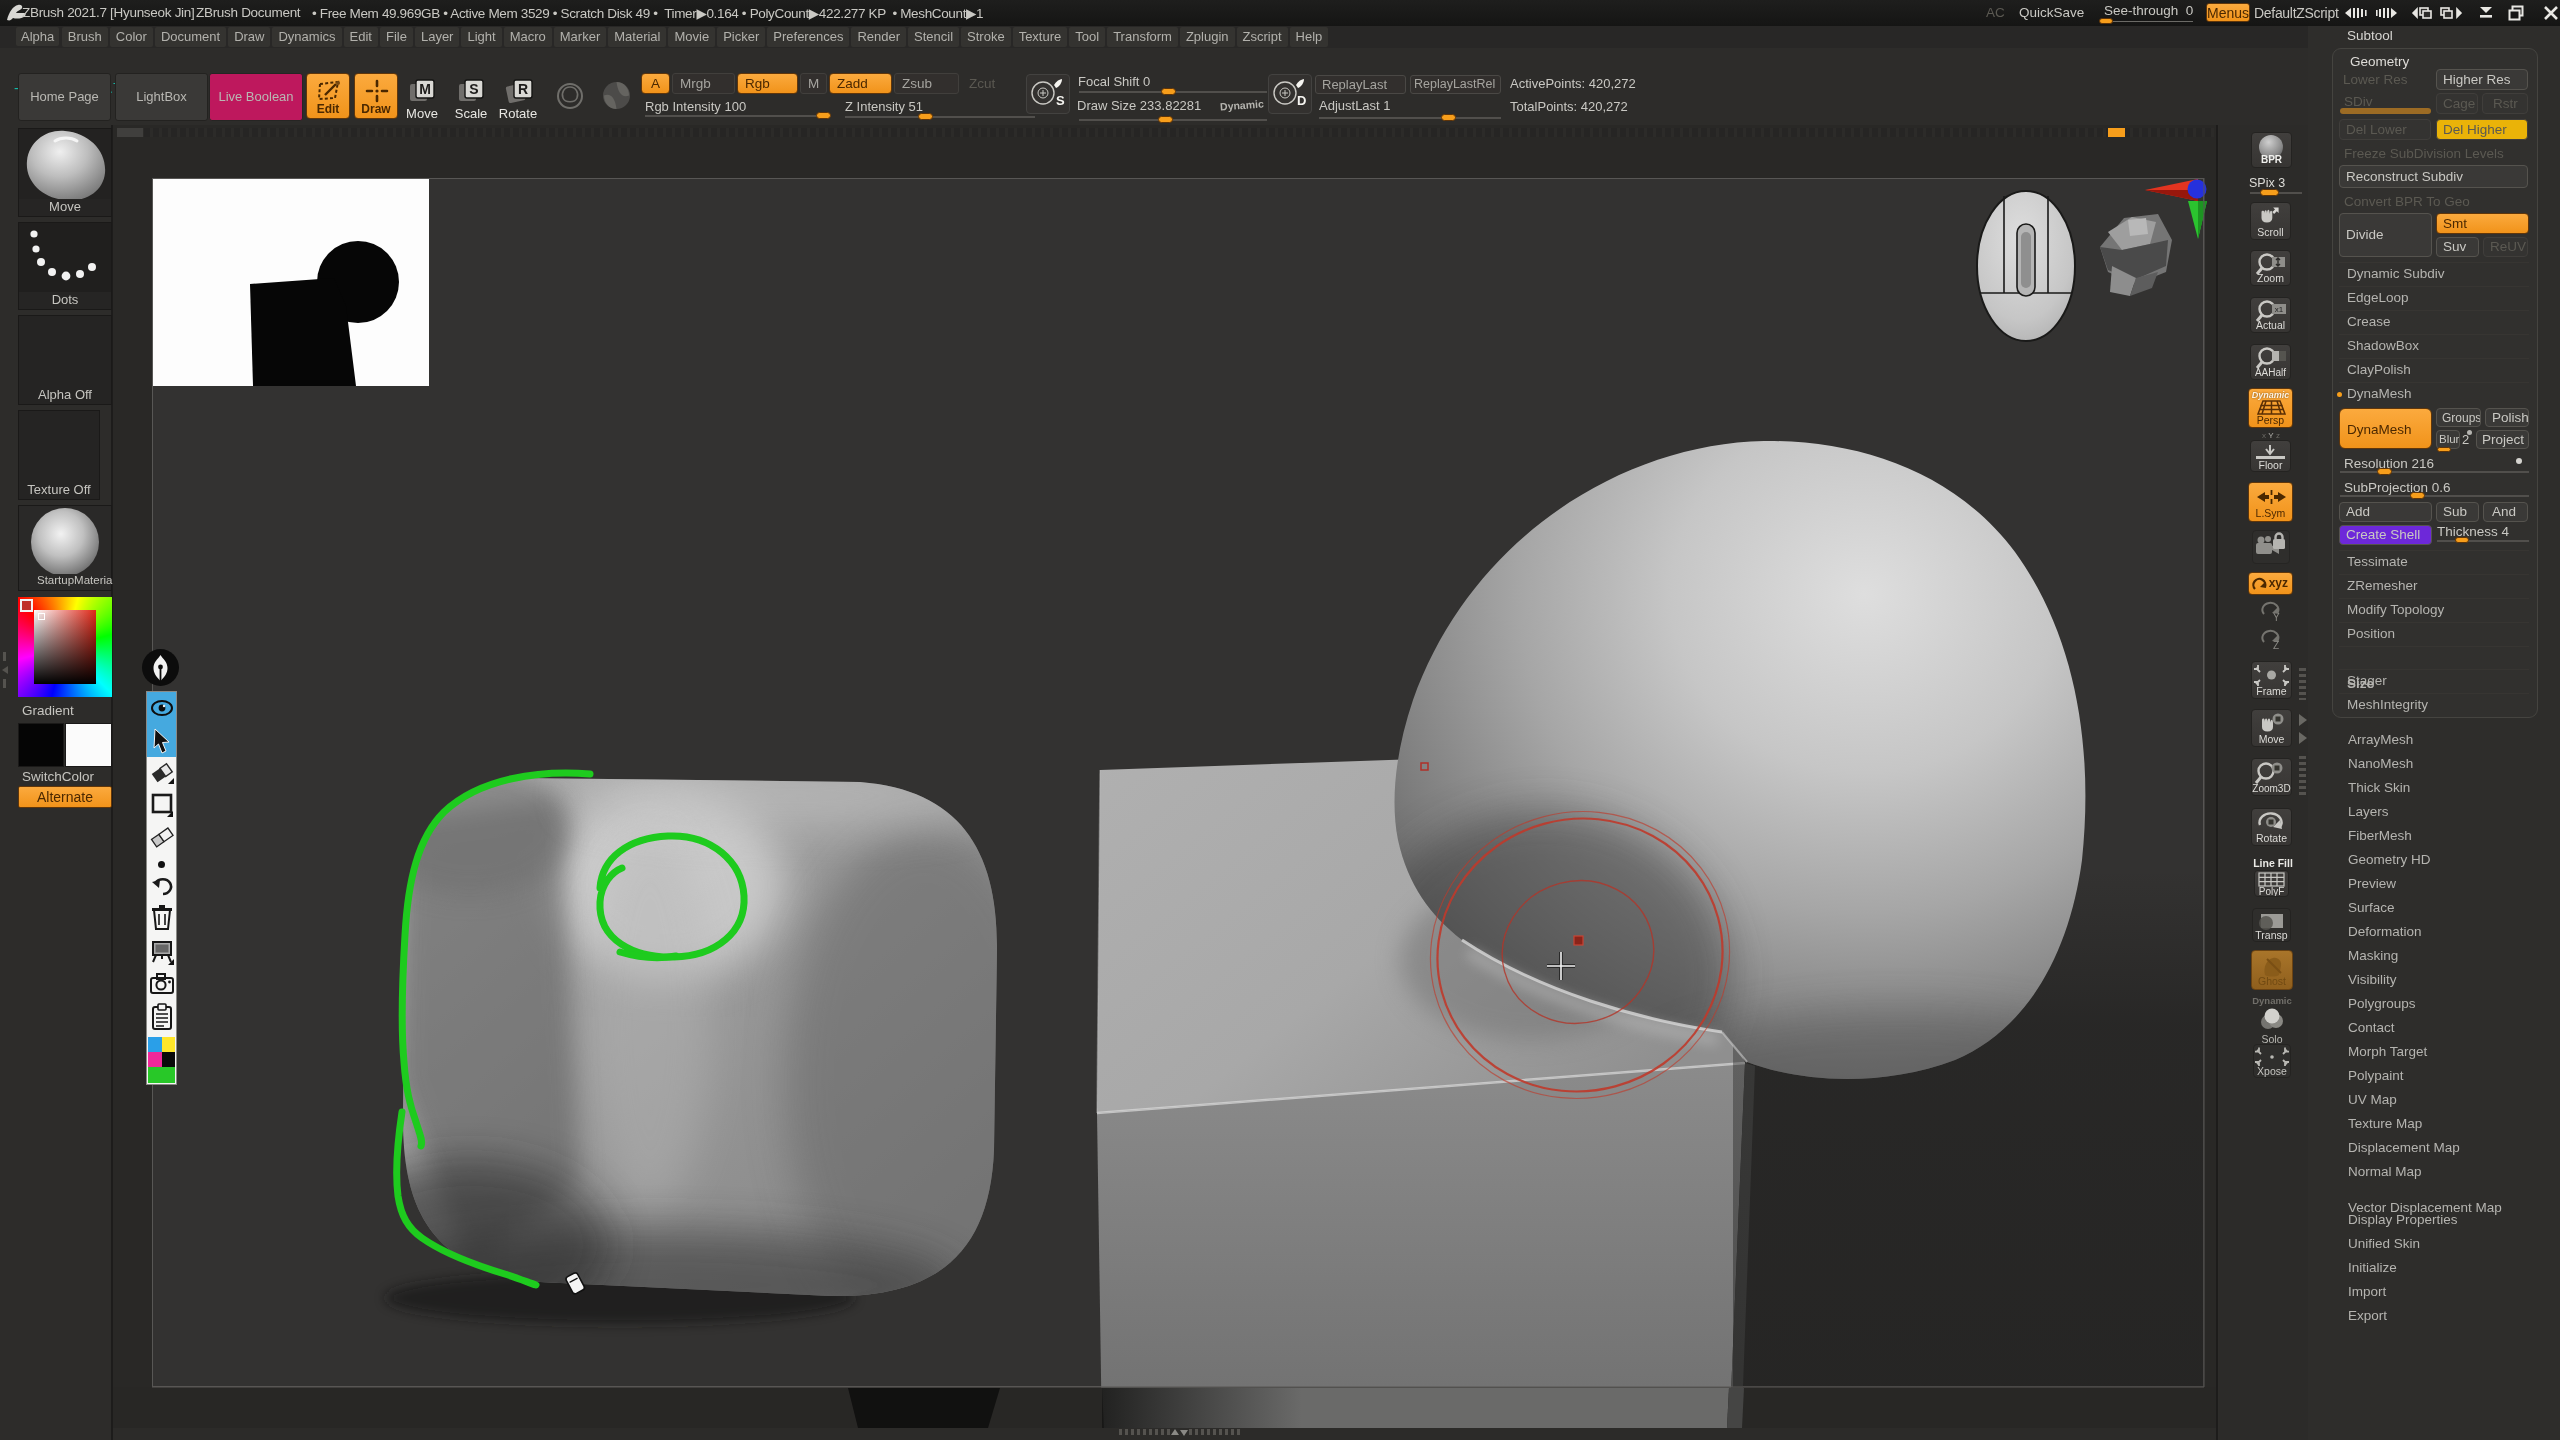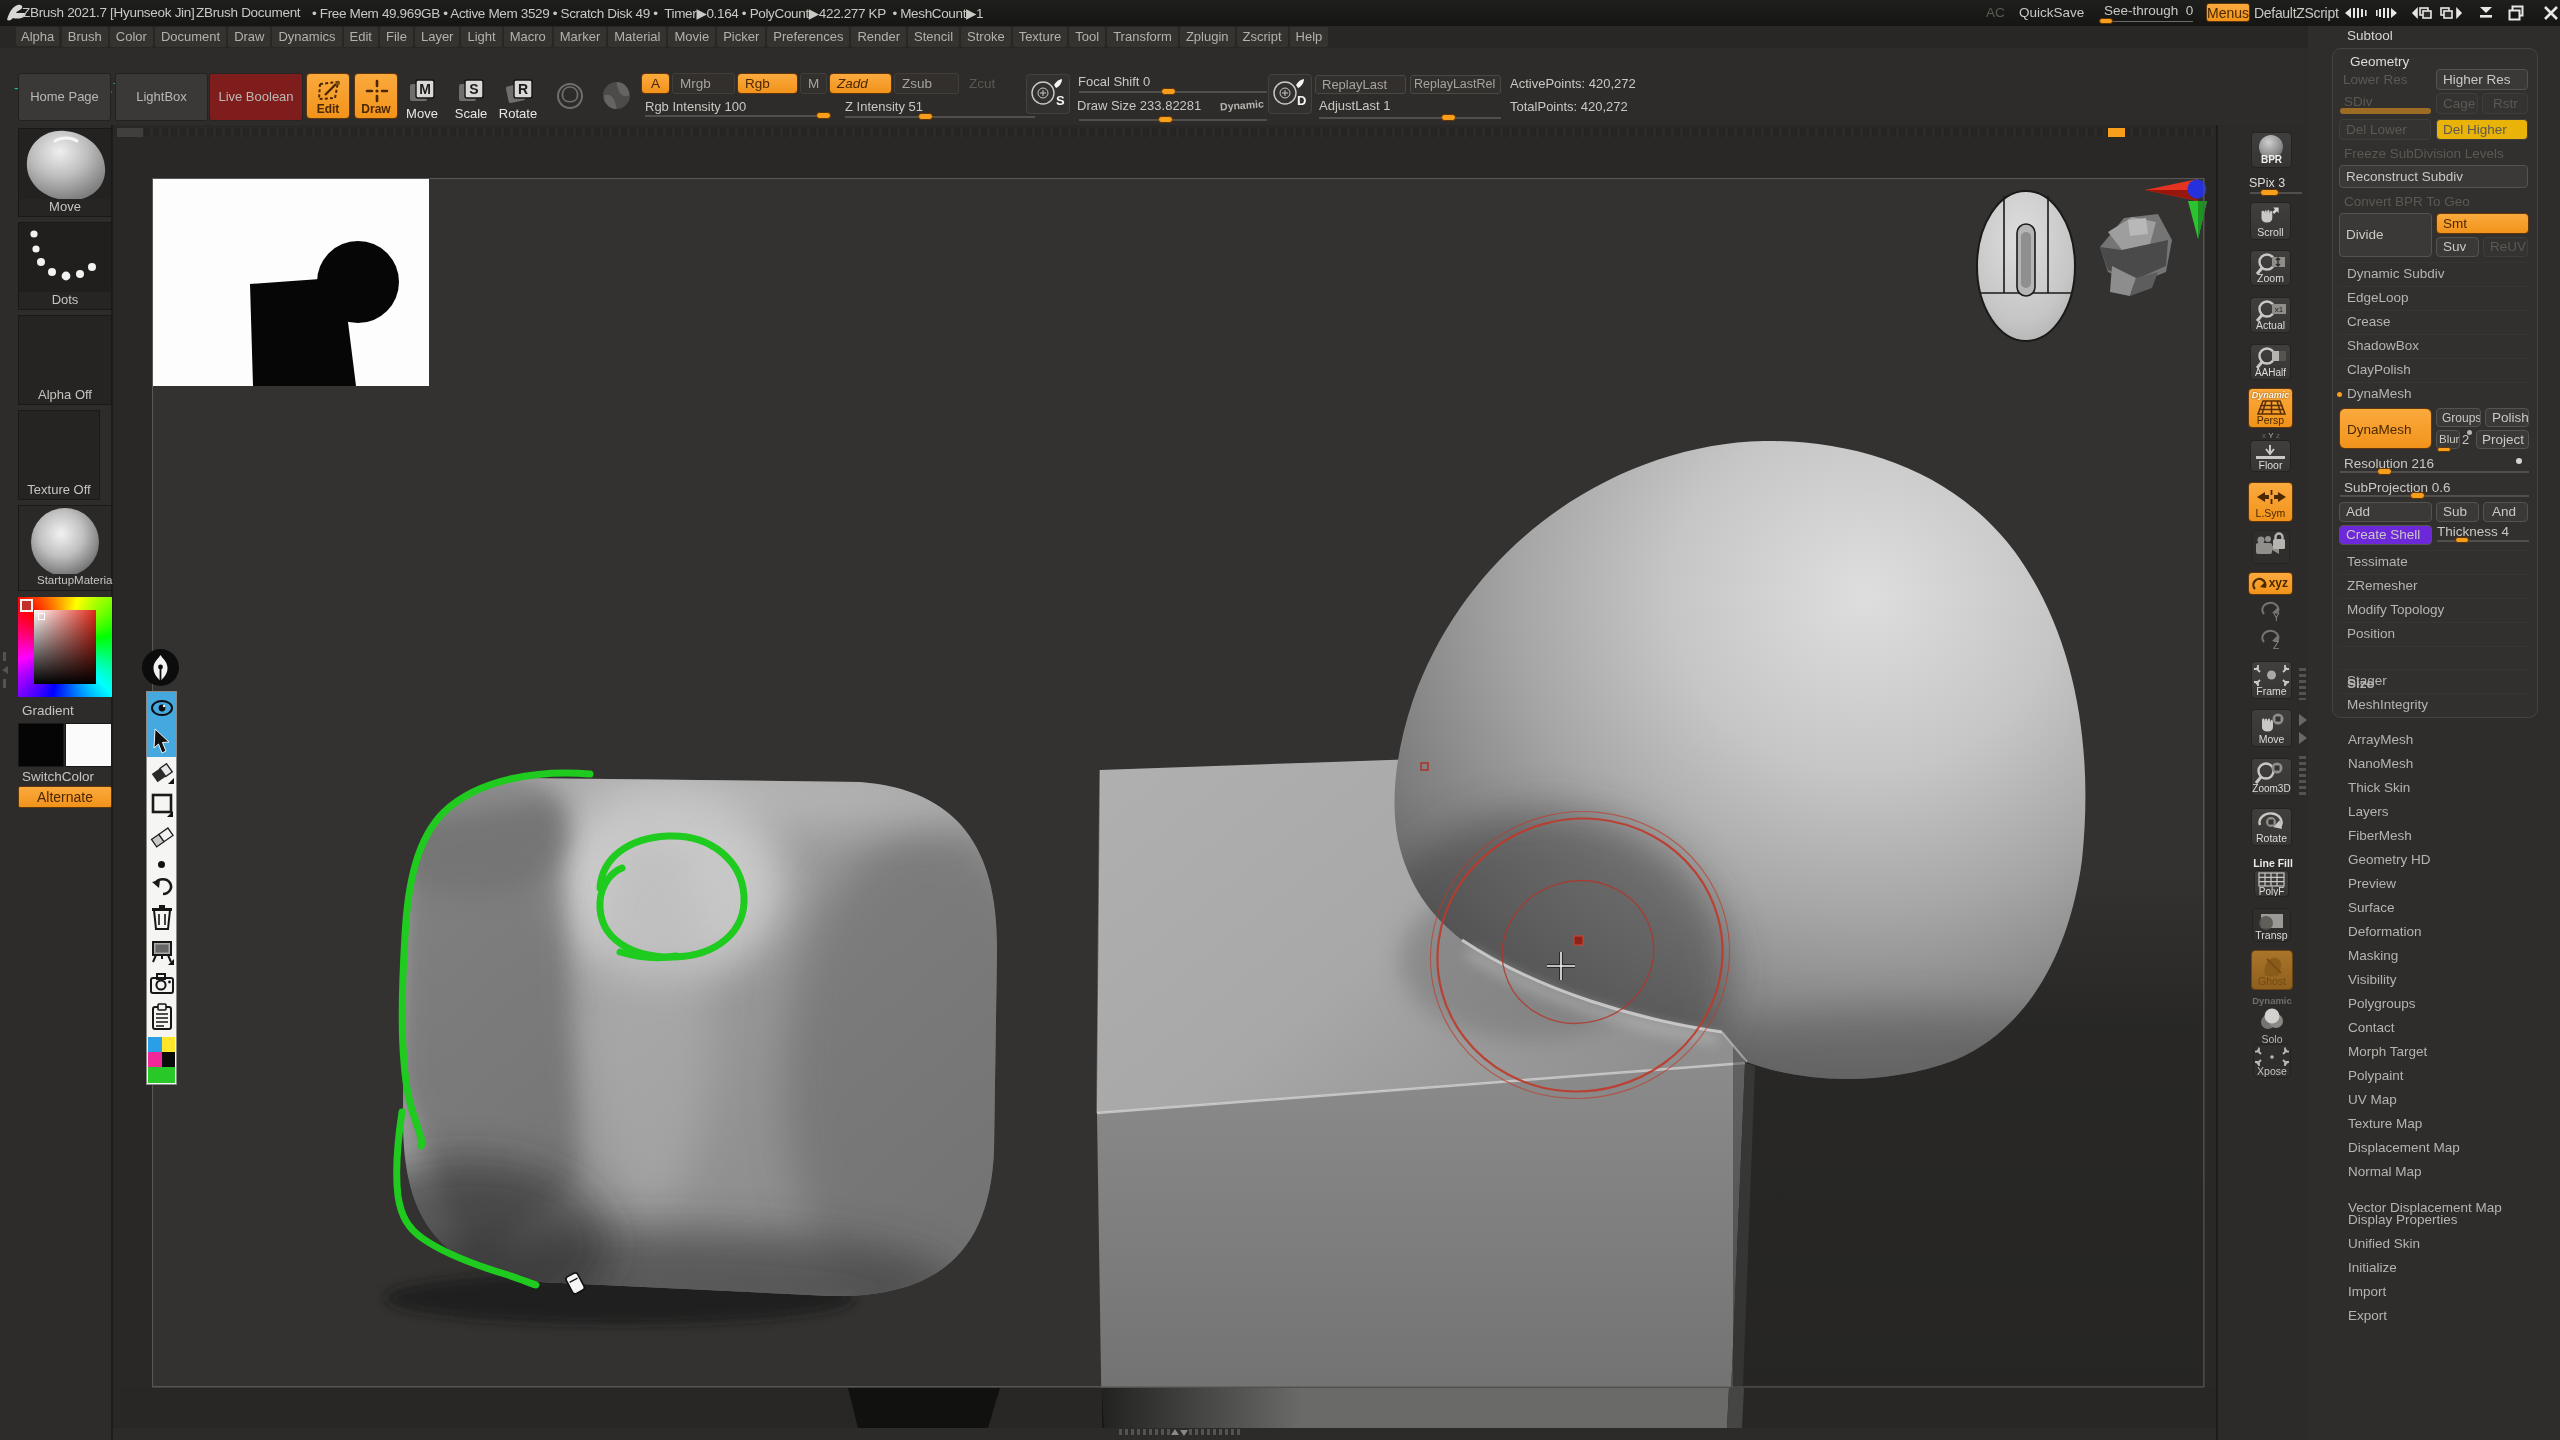--- a/index.html
+++ b/index.html
@@ -67,21 +67,21 @@
   </svg>
 
 <div class="a" style="left:0;top:26px;width:2560px;height:22px;background:#282726;"></div>
 <div class="a" style="left:16px;top:27px;height:20px;white-space:nowrap;font-size:13px;">
 <span style="display:inline-block;background:#343330;color:#b2b1ac;padding:2px 5px 2px;margin-right:2.6px;height:15px;border-radius:2px;">Alpha</span><span style="display:inline-block;background:#343330;color:#b2b1ac;padding:2px 6px 2px;margin-right:2px;height:16px;border-radius:2px;">Brush</span><span style="display:inline-block;background:#343330;color:#b2b1ac;padding:2px 6px 2px;margin-right:2px;height:16px;border-radius:2px;">Color</span><span style="display:inline-block;background:#343330;color:#b2b1ac;padding:2px 6px 2px;margin-right:2px;height:16px;border-radius:2px;">Document</span><span style="display:inline-block;background:#343330;color:#b2b1ac;padding:2px 6px 2px;margin-right:2px;height:16px;border-radius:2px;">Draw</span><span style="display:inline-block;background:#343330;color:#b2b1ac;padding:2px 6px 2px;margin-right:2px;height:16px;border-radius:2px;">Dynamics</span><span style="display:inline-block;background:#343330;color:#b2b1ac;padding:2px 6px 2px;margin-right:2px;height:16px;border-radius:2px;">Edit</span><span style="display:inline-block;background:#343330;color:#b2b1ac;padding:2px 6px 2px;margin-right:2px;height:16px;border-radius:2px;">File</span><span style="display:inline-block;background:#343330;color:#b2b1ac;padding:2px 6px 2px;margin-right:2px;height:16px;border-radius:2px;">Layer</span><span style="display:inline-block;background:#343330;color:#b2b1ac;padding:2px 6px 2px;margin-right:2px;height:16px;border-radius:2px;">Light</span><span style="display:inline-block;background:#343330;color:#b2b1ac;padding:2px 6px 2px;margin-right:2px;height:16px;border-radius:2px;">Macro</span><span style="display:inline-block;background:#343330;color:#b2b1ac;padding:2px 6px 2px;margin-right:2px;height:16px;border-radius:2px;">Marker</span><span style="display:inline-block;background:#343330;color:#b2b1ac;padding:2px 6px 2px;margin-right:2px;height:16px;border-radius:2px;">Material</span><span style="display:inline-block;background:#343330;color:#b2b1ac;padding:2px 6px 2px;margin-right:2px;height:16px;border-radius:2px;">Movie</span><span style="display:inline-block;background:#343330;color:#b2b1ac;padding:2px 6px 2px;margin-right:2px;height:16px;border-radius:2px;">Picker</span><span style="display:inline-block;background:#343330;color:#b2b1ac;padding:2px 6px 2px;margin-right:2px;height:16px;border-radius:2px;">Preferences</span><span style="display:inline-block;background:#343330;color:#b2b1ac;padding:2px 6px 2px;margin-right:2px;height:16px;border-radius:2px;">Render</span><span style="display:inline-block;background:#343330;color:#b2b1ac;padding:2px 6px 2px;margin-right:2px;height:16px;border-radius:2px;">Stencil</span><span style="display:inline-block;background:#343330;color:#b2b1ac;padding:2px 6px 2px;margin-right:2px;height:16px;border-radius:2px;">Stroke</span><span style="display:inline-block;background:#343330;color:#b2b1ac;padding:2px 6px 2px;margin-right:2px;height:16px;border-radius:2px;">Texture</span><span style="display:inline-block;background:#343330;color:#b2b1ac;padding:2px 6px 2px;margin-right:2px;height:16px;border-radius:2px;">Tool</span><span style="display:inline-block;background:#343330;color:#b2b1ac;padding:2px 6px 2px;margin-right:2px;height:16px;border-radius:2px;">Transform</span><span style="display:inline-block;background:#343330;color:#b2b1ac;padding:2px 6px 2px;margin-right:2px;height:16px;border-radius:2px;">Zplugin</span><span style="display:inline-block;background:#343330;color:#b2b1ac;padding:2px 6px 2px;margin-right:2px;height:16px;border-radius:2px;">Zscript</span><span style="display:inline-block;background:#343330;color:#b2b1ac;padding:2px 6px 2px;margin-right:2px;height:16px;border-radius:2px;">Help</span></div>
 
 <div class="a" style="left:14px;top:52px;color:#14b8a6;font-size:14px;margin-top:28px;">-0.666,1.512,-0.736</div>
 
 <div class="a btn" style="left:18px;top:73px;width:93px;height:48px;line-height:46px;">Home Page</div>
 <div class="a btn" style="left:115px;top:73px;width:93px;height:48px;line-height:46px;">LightBox</div>
-<div class="a" style="left:209px;top:73px;width:94px;height:48px;line-height:46px;background:#7f1d1d;border:1px solid #262523;border-radius:3px;color:#b9b8b3;font-size:13px;text-align:center;box-sizing:border-box;">Live Boolean</div>
+<div class="a" style="left:209px;top:73px;width:94px;height:48px;line-height:46px;background:#be185d;border:1px solid #262523;border-radius:3px;color:#b9b8b3;font-size:13px;text-align:center;box-sizing:border-box;">Live Boolean</div>
 
 <div class="a ob" style="left:306px;top:73px;width:44px;height:46px;">
  <svg width="26" height="26" style="position:absolute;left:9px;top:4px" viewBox="0 0 26 26">
       <g fill="none" stroke="#4b2800" stroke-width="2" stroke-dasharray="3 2.2">
         <path d="M4 6 L22 4 L19 20 L3 21 Z"></path>
       </g>
       <circle cx="22" cy="5" r="2" fill="#7a4a10"></circle>
       <path d="M9 17 L20 6" stroke="#4b2800" stroke-width="2.4"></path>
     </svg>
  <div style="position:absolute;left:0;right:0;bottom:2px;text-align:center;font-size:12px;font-weight:bold;">Edit</div>
@@ -122,21 +122,21 @@
 <svg class="a" style="left:602px;top:81px" width="29" height="29" viewBox="0 0 29 29">
     <circle cx="14.5" cy="14.5" r="13.5" fill="#4c4b49"></circle>
     <path d="M14.5 1 C22 1 27 7 27 14.5 C20 17 16 12 14.5 1Z" fill="#6b6a67" opacity="0.8"></path>
     <path d="M14.5 28 C7 28 2 22 2 14.5 C9 12 13 17 14.5 28Z" fill="#6b6a67" opacity="0.8"></path>
   </svg>
 
 <div class="a ob" style="left:641px;top:73px;width:29px;height:21px;font-size:13.5px;text-align:center;line-height:19px;">A</div>
 <div class="a db" style="left:672px;top:73px;width:63px;height:21px;line-height:19px;padding-left:7px;">Mrgb</div>
 <div class="a ob" style="left:737px;top:73px;width:61px;height:21px;font-size:13.5px;line-height:19px;padding-left:7px;">Rgb</div>
 <div class="a db" style="left:800px;top:73px;width:27px;height:21px;line-height:19px;padding-left:7px;">M</div>
-<div class="a ob" style="left:829px;top:73px;width:63px;height:21px;font-size:13.5px;line-height:19px;padding-left:7px;font-style:italic;">Zadd</div>
+<div class="a ob" style="left:829px;top:73px;width:63px;height:21px;font-size:13.5px;line-height:19px;padding-left:7px;">Zadd</div>
 <div class="a db" style="left:894px;top:73px;width:65px;height:21px;line-height:19px;padding-left:7px;">Zsub</div>
 <div class="a dim" style="left:969px;top:76px;font-size:13.5px;">Zcut</div>
 
 <div class="a tx" style="left:645px;top:99px;">Rgb Intensity 100</div>
 <div class="a track" style="left:645px;top:115px;width:186px;"></div>
 <div class="a pill" style="left:816px;top:112px;"></div>
 <div class="a tx" style="left:845px;top:99px;">Z Intensity 51</div>
 <div class="a track" style="left:845px;top:116px;width:190px;"></div>
 <div class="a pill" style="left:918px;top:113px;"></div>
 

